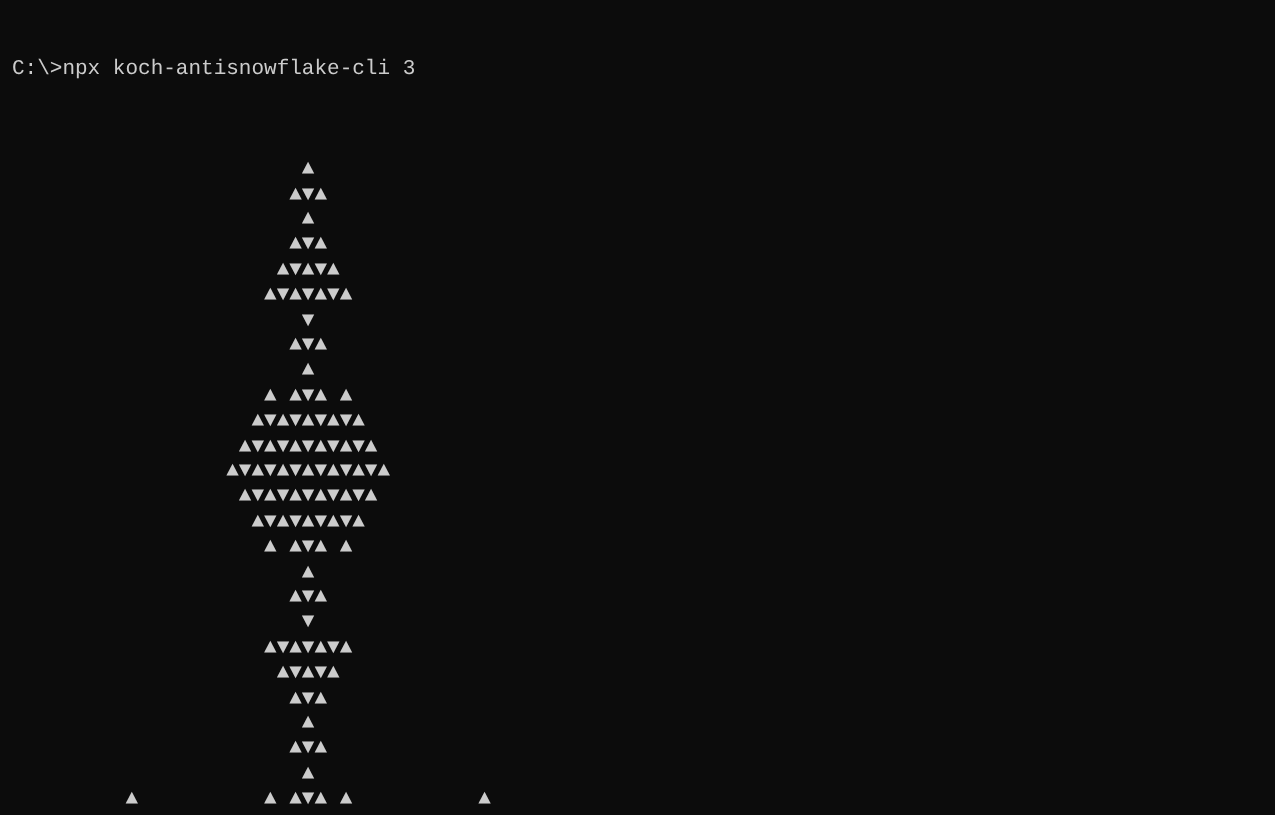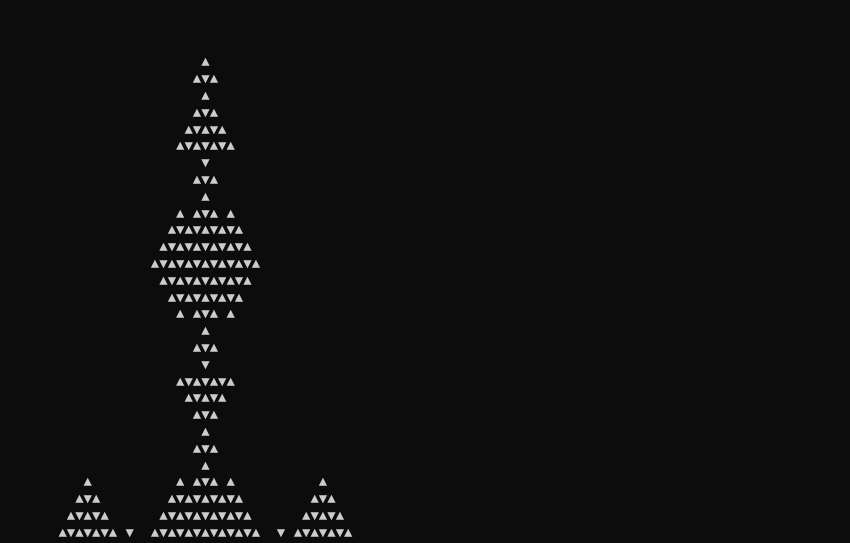--- a/index.html
+++ b/index.html
@@ -25,20 +25,21 @@
       display: inline;
     }
     .output {
       color: #cccccc;
     }
   </style>
 </head>
 <body>
 
 <div class="terminal">
+  <div class="prompt-line"><span class="prompt">C:\&gt;</span><span class="command">npx koch-antisnowflake-cli 3</span></div>
   <div class="output">
                        ▲
                       ▲▼▲
                        ▲
                       ▲▼▲
                      ▲▼▲▼▲
                     ▲▼▲▼▲▼▲
                        ▼
                       ▲▼▲
                        ▲

